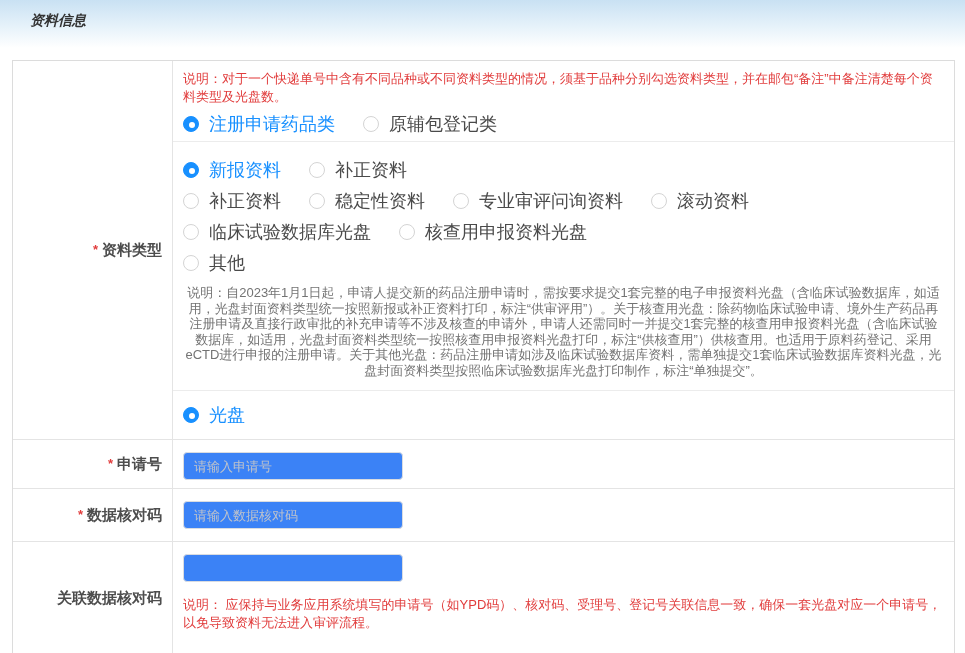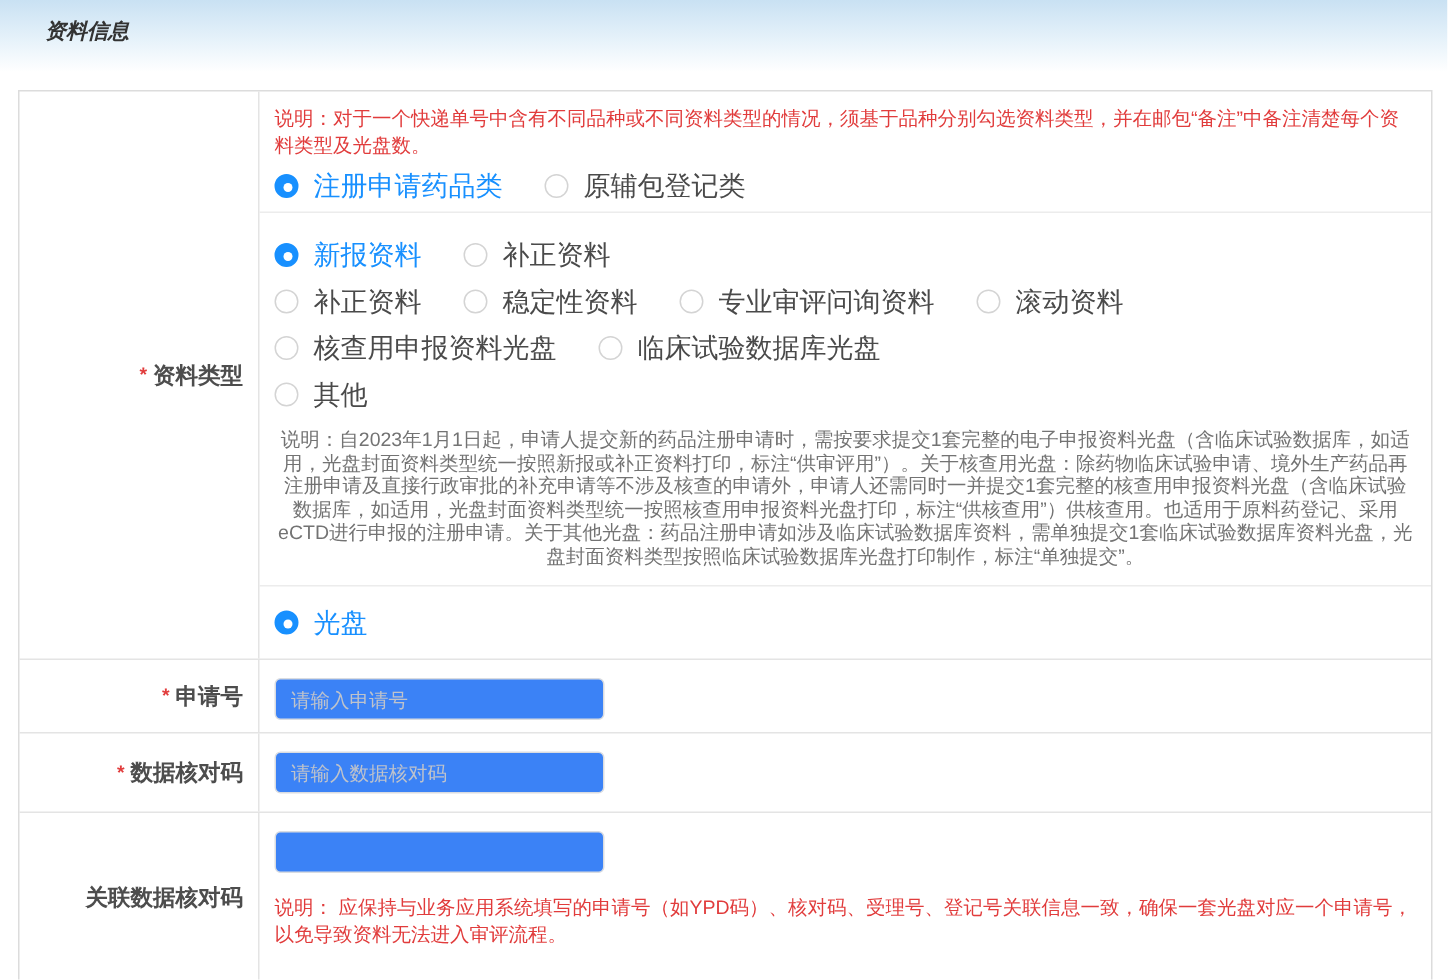--- a/index.html
+++ b/index.html
@@ -108,25 +108,25 @@
               <span class="radio-label">专业审评问询资料</span>
             </span>
             <span class="radio-item">
               <span class="radio-circle"></span>
               <span class="radio-label">滚动资料</span>
             </span>
           </div>
         <div class="radio-row">
             <span class="radio-item">
               <span class="radio-circle"></span>
-              <span class="radio-label">核查用申报资料光盘</span>
+              <span class="radio-label">临床试验数据库光盘</span>
             </span>
             <span class="radio-item">
               <span class="radio-circle"></span>
-              <span class="radio-label">临床试验数据库光盘</span>
+              <span class="radio-label">核查用申报资料光盘</span>
             </span>
           </div>
         <div class="radio-row">
             <span class="radio-item">
               <span class="radio-circle"></span>
               <span class="radio-label">其他</span>
             </span>
           </div>
         <div class="long-note">说明：自2023年1月1日起，申请人提交新的药品注册申请时，需按要求提交1套完整的电子申报资料光盘（含临床试验数据库，如适用，光盘封面资料类型统一按照新报或补正资料打印，标注“供审评用”）。关于核查用光盘：除药物临床试验申请、境外生产药品再注册申请及直接行政审批的补充申请等不涉及核查的申请外，申请人还需同时一并提交1套完整的核查用申报资料光盘（含临床试验数据库，如适用，光盘封面资料类型统一按照核查用申报资料光盘打印，标注“供核查用”）供核查用。也适用于原料药登记、采用eCTD进行申报的注册申请。关于其他光盘：药品注册申请如涉及临床试验数据库资料，需单独提交1套临床试验数据库资料光盘，光盘封面资料类型按照临床试验数据库光盘打印制作，标注“单独提交”。</div>
       </div>

